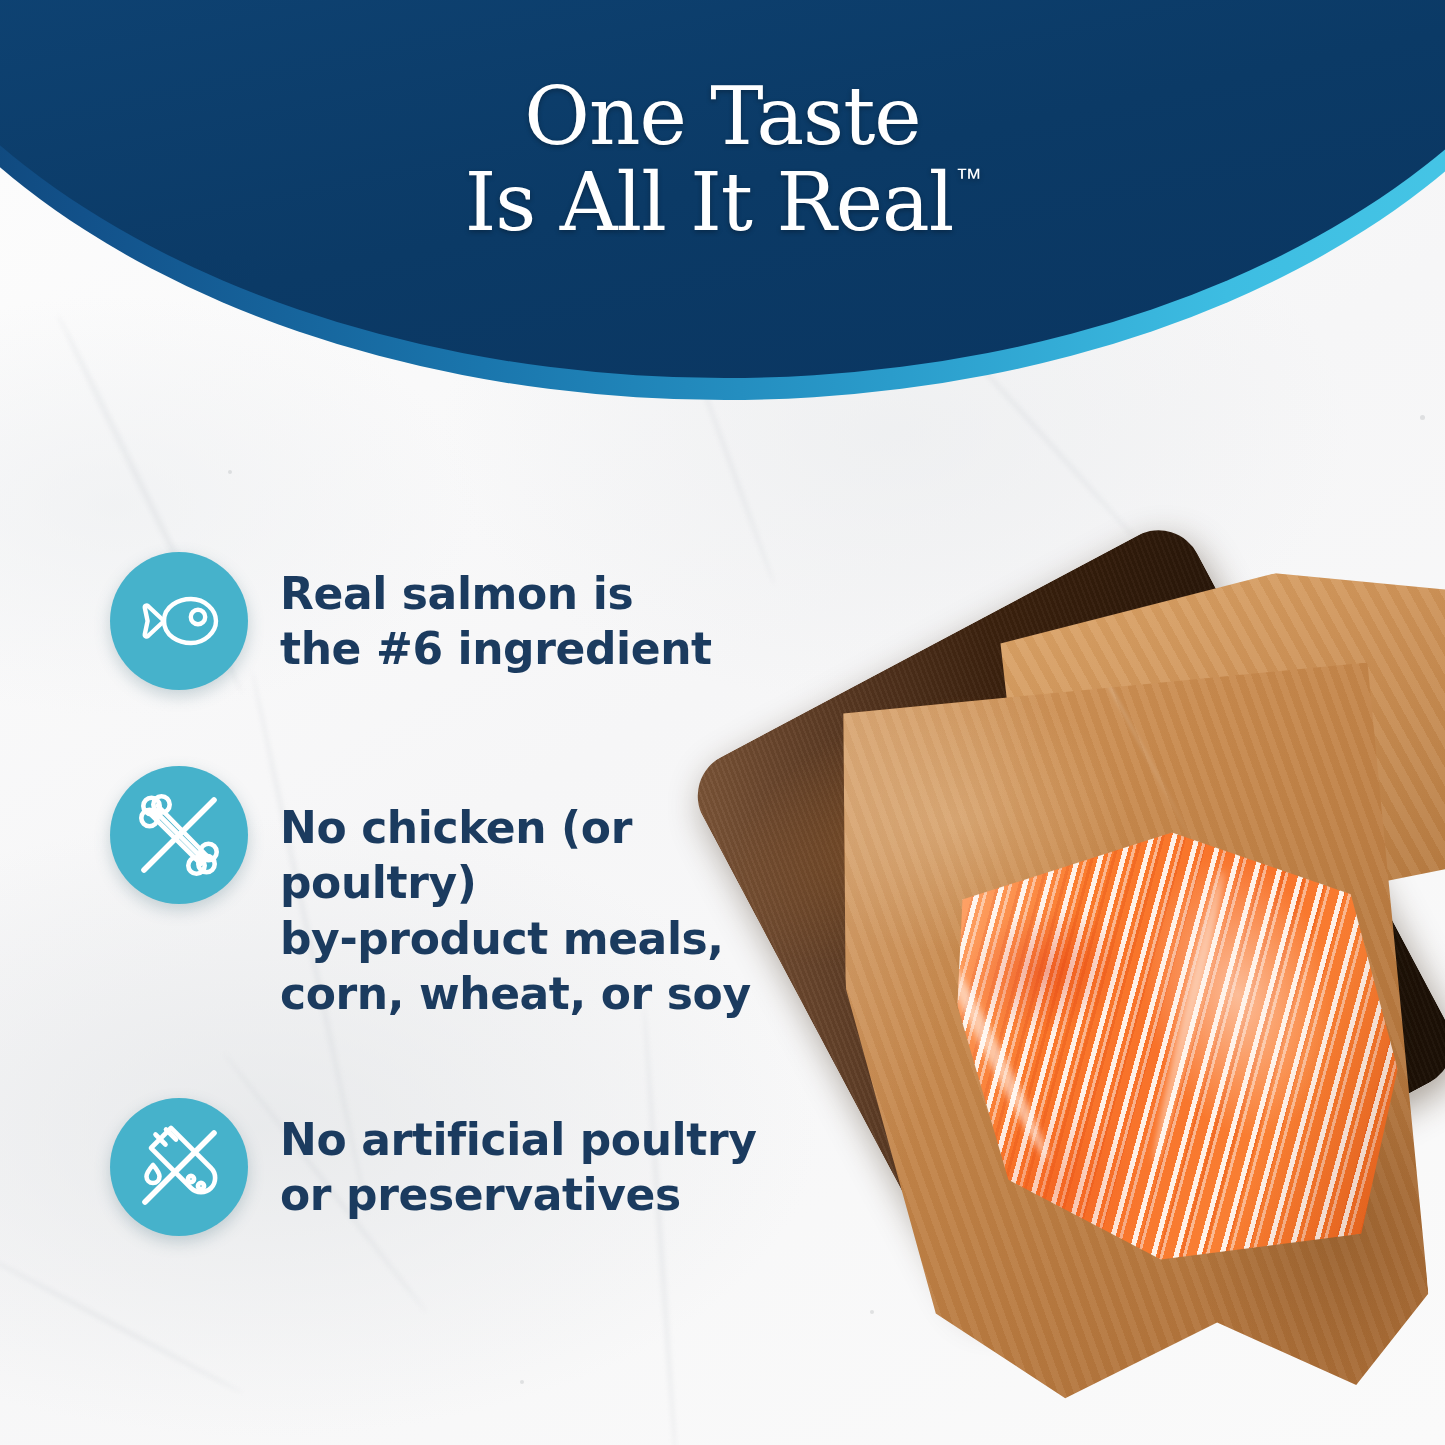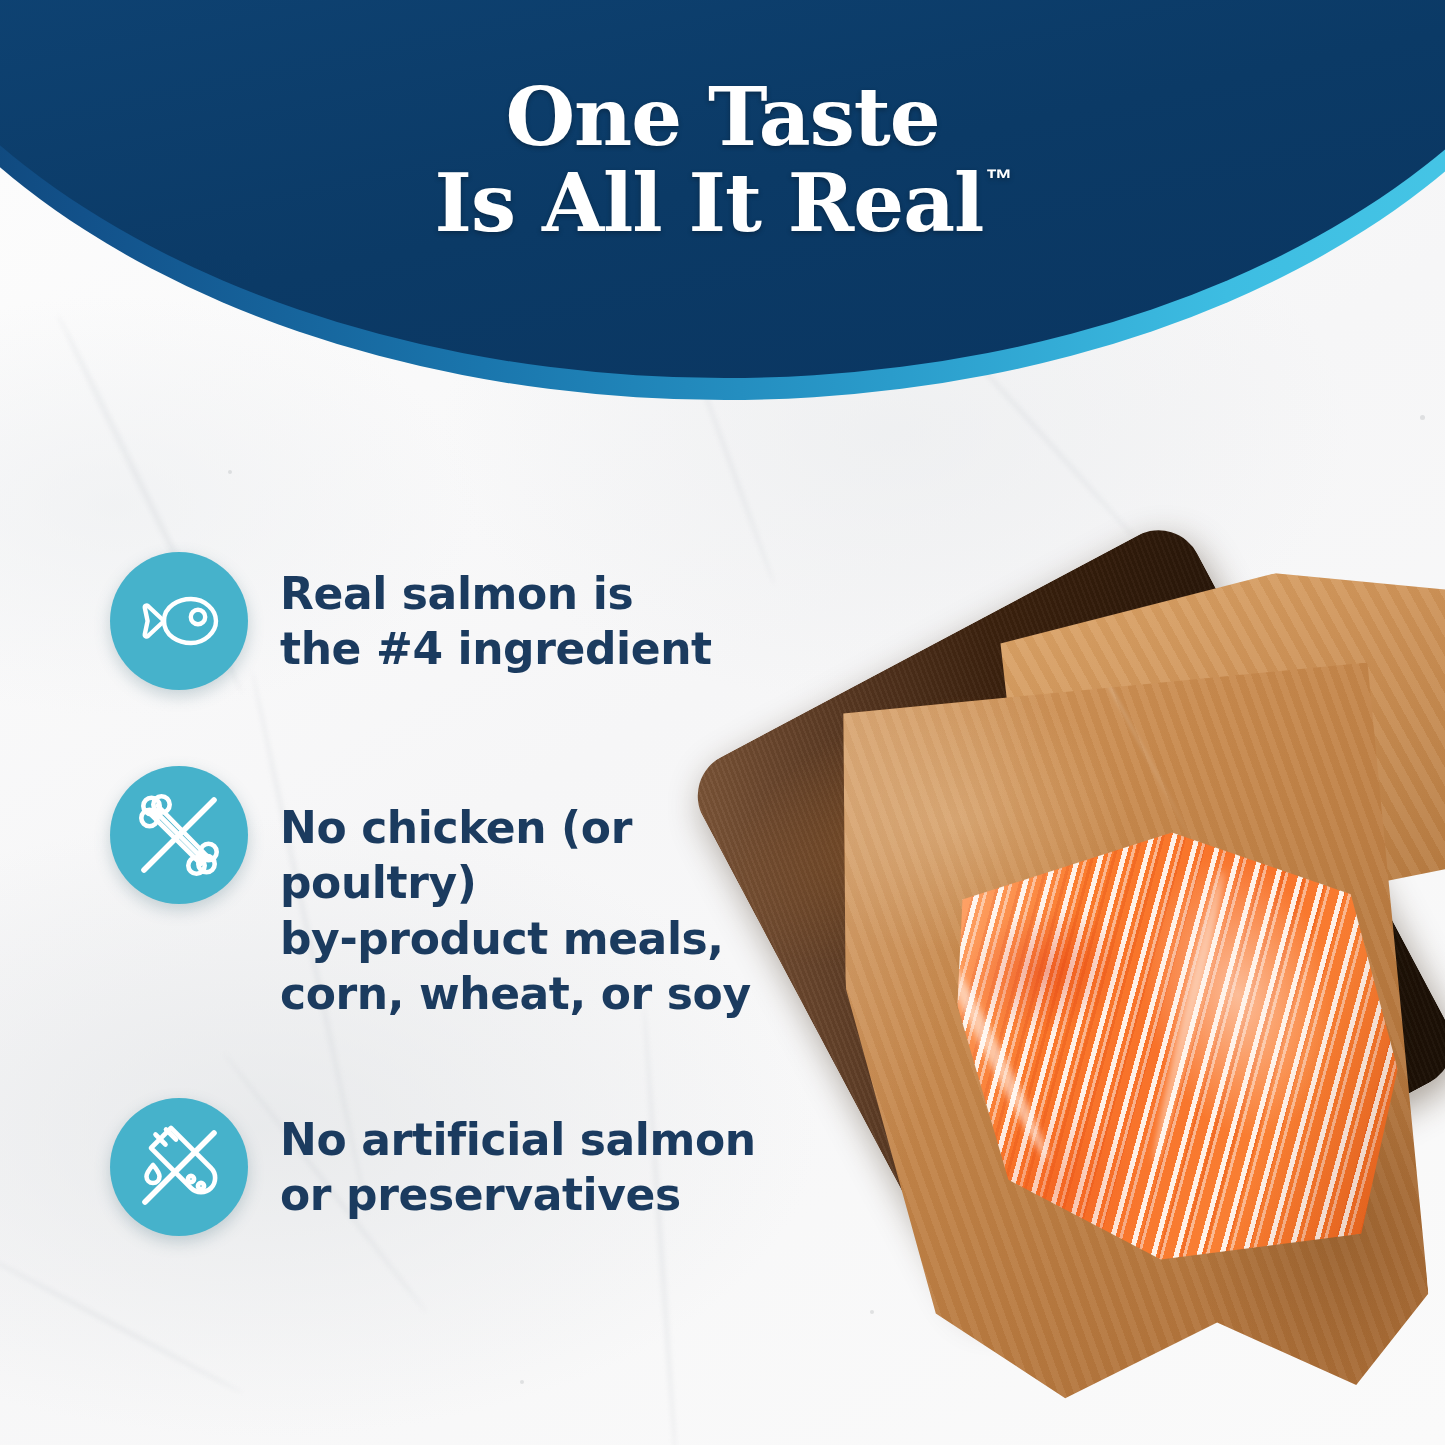--- a/index.html
+++ b/index.html
@@ -84,21 +84,21 @@
   }
 
   .headline {
     position: absolute;
     top: 0; left: 0;
     width: 1445px;
     text-align: center;
     padding-top: 74px;
     color: #ffffff;
     font-family: "DejaVu Serif", "Liberation Serif", serif;
-    font-weight: bold;
+    font-weight: normal;
     font-size: 80px;
     line-height: 1.08;
     letter-spacing: -1px;
     text-shadow: 0 2px 5px rgba(0,0,0,.30);
     user-select: none;
   }
   .headline .l1 { display: block; }
   .headline .l2 { display: block; position: relative; }
   .headline .tm {
     font-size: 27px;
@@ -328,21 +328,21 @@
       <div class="icon-circle">
         <svg width="96" height="96" viewBox="0 0 96 96">
           <g fill="none" stroke="#ffffff" stroke-width="4.4" stroke-linecap="round" stroke-linejoin="round">
             <path d="M33 48 C33 33, 48 26, 60 26 C74 26, 85 37, 85 48 C85 59, 74 70, 60 70 C48 70, 33 63, 33 48 Z"></path>
             <path d="M33 48 L17 33 C15.5 31.8, 13.5 32.8, 13.8 34.7 L16.6 48 L13.8 61.3 C13.5 63.2, 15.5 64.2, 17 63 L33 48 Z"></path>
             <circle cx="67" cy="44" r="7.2"></circle>
           </g>
         </svg>
       </div>
       <div class="bullet-text">Real salmon is
-the #4 ingredient</div>
+the #6 ingredient</div>
     </div>
 
     <div class="bullet b2">
       <div class="icon-circle">
         <svg width="100" height="100" viewBox="0 0 100 100">
           <g fill="none" stroke="#ffffff" stroke-width="4.6" stroke-linecap="round" stroke-linejoin="round">
 
             <path d="M26 26 L74 74"></path>
             <circle cx="22.5" cy="21" r="8.2"></circle>
             <circle cx="20.5" cy="33" r="8.2"></circle>
@@ -374,19 +374,19 @@
             <circle cx="62" cy="62" r="3.1"></circle>
             <circle cx="72" cy="69" r="3.1"></circle>
 
             <path d="M24 48 C24 48, 17.5 55.5, 17.5 59.5 C17.5 63.2, 20.4 66, 24 66 C27.6 66, 30.5 63.2, 30.5 59.5 C30.5 55.5, 24 48, 24 48 Z"></path>
           </g>
           <g fill="none" stroke="#ffffff" stroke-width="5.6" stroke-linecap="round">
             <path d="M85 16 L16 85"></path>
           </g>
         </svg>
       </div>
-      <div class="bullet-text">No artificial salmon
+      <div class="bullet-text">No artificial poultry
 or preservatives</div>
     </div>
 
   </div>
 
 </div>
 
 </body></html>

